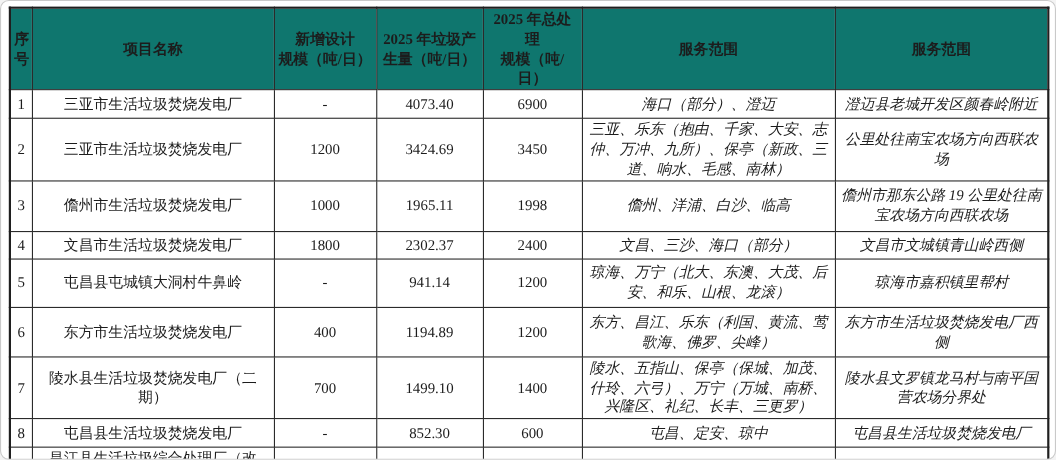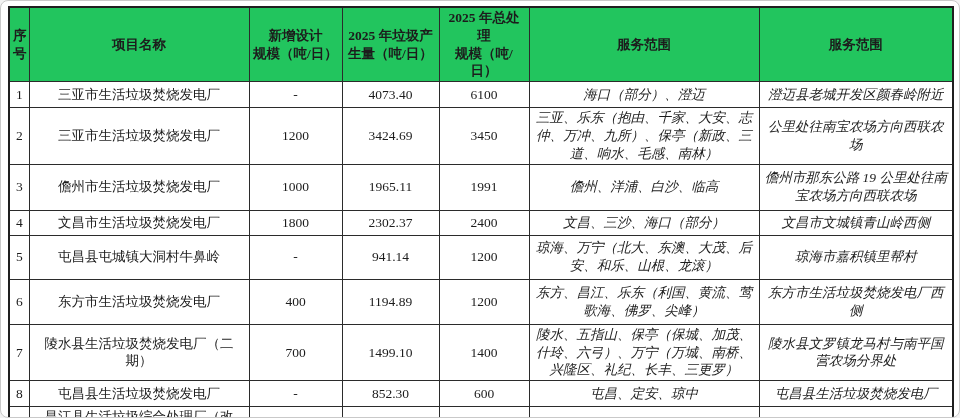--- a/index.html
+++ b/index.html
@@ -33,21 +33,21 @@
     font-size: 13.5px;
     line-height: 1.32;
     padding: 1px 3px;
     box-sizing: border-box;
     overflow: hidden;
   }
   table.doc-table {
     border: 2px solid #1f1f1f;
   }
   thead th {
-    background: #22c55e;
+    background: #0f766e;
     font-weight: bold;
     white-space: pre-line;
     height: 38px;
   }
   
   tbody tr:nth-child(1) td { height: 26px; }
   tbody tr:nth-child(2) td { height: 51px; }
   tbody tr:nth-child(3) td { height: 46px; }
   tbody tr:nth-child(4) td { height: 25px; }
   tbody tr:nth-child(5) td { height: 44px; }
@@ -86,39 +86,39 @@
         <th>服务范围</th>
         <th>服务范围</th>
       </tr>
     </thead>
     <tbody>
         <tr>
           <td class="cell-no">1</td>
           <td class="cell-name">三亚市生活垃圾焚烧发电厂</td>
           <td class="cell-new_capacity">-</td>
           <td class="cell-waste_2025">4073.40</td>
-          <td class="cell-total_2025">6100</td>
+          <td class="cell-total_2025">6900</td>
           <td class="cell-service">海口（部分）、澄迈</td>
           <td class="cell-site">澄迈县老城开发区颜春岭附近</td>
         </tr>
         <tr>
           <td class="cell-no">2</td>
           <td class="cell-name">三亚市生活垃圾焚烧发电厂</td>
           <td class="cell-new_capacity">1200</td>
           <td class="cell-waste_2025">3424.69</td>
           <td class="cell-total_2025">3450</td>
           <td class="cell-service">三亚、乐东（抱由、千家、大安、志仲、万冲、九所）、保亭（新政、三道、响水、毛感、南林）</td>
           <td class="cell-site">公里处往南宝农场方向西联农场</td>
         </tr>
         <tr>
           <td class="cell-no">3</td>
           <td class="cell-name">儋州市生活垃圾焚烧发电厂</td>
           <td class="cell-new_capacity">1000</td>
           <td class="cell-waste_2025">1965.11</td>
-          <td class="cell-total_2025">1991</td>
+          <td class="cell-total_2025">1998</td>
           <td class="cell-service">儋州、洋浦、白沙、临高</td>
           <td class="cell-site">儋州市那东公路 19 公里处往南宝农场方向西联农场</td>
         </tr>
         <tr>
           <td class="cell-no">4</td>
           <td class="cell-name">文昌市生活垃圾焚烧发电厂</td>
           <td class="cell-new_capacity">1800</td>
           <td class="cell-waste_2025">2302.37</td>
           <td class="cell-total_2025">2400</td>
           <td class="cell-service">文昌、三沙、海口（部分）</td>

